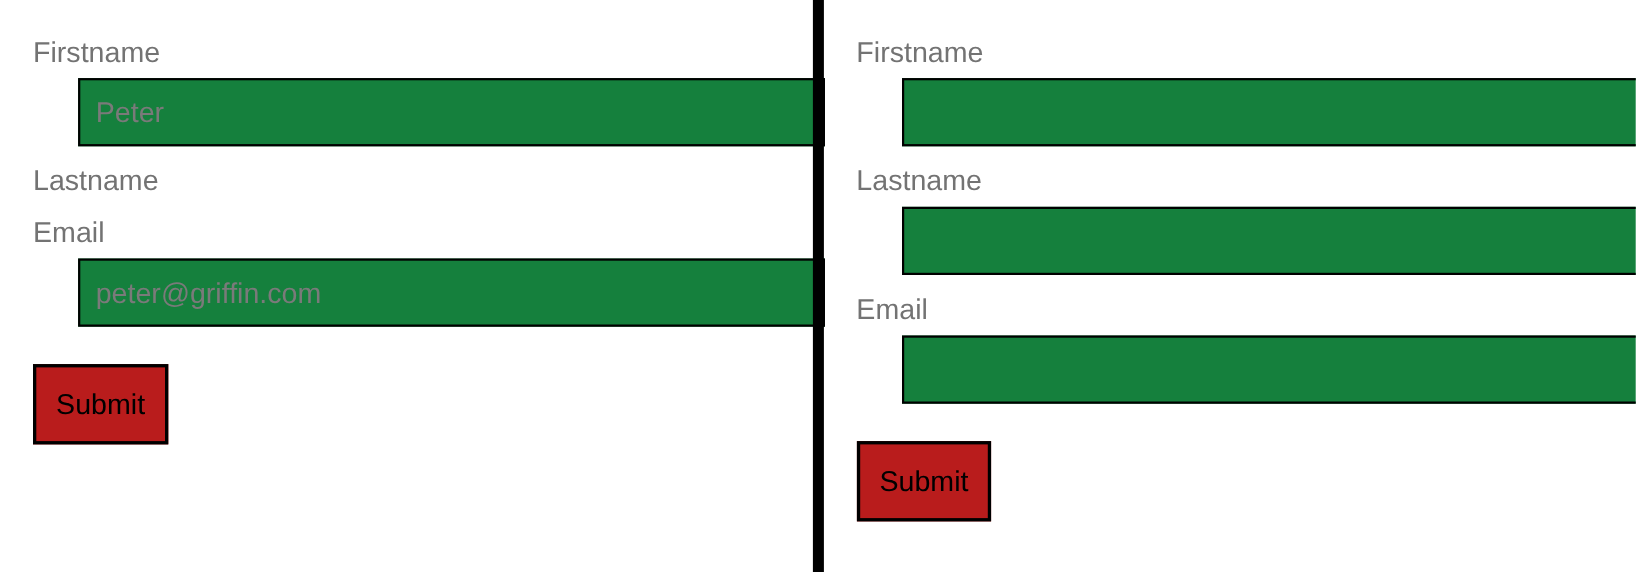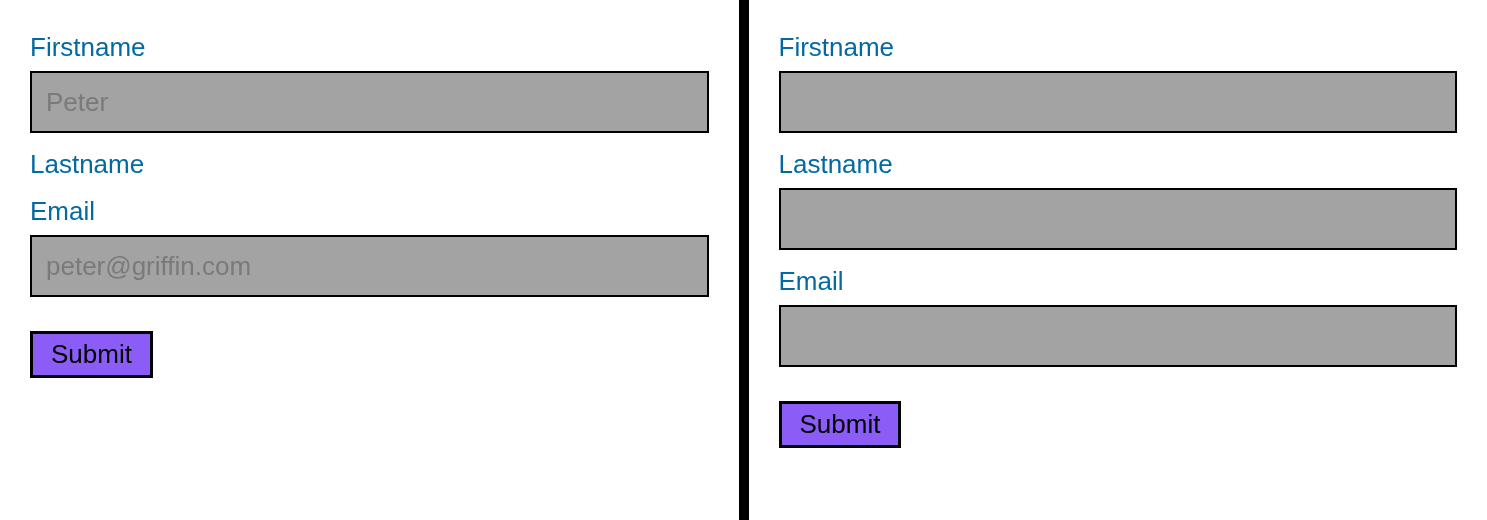--- a/index.html
+++ b/index.html
@@ -22,46 +22,47 @@
       width: 10px;
       background: #000;
       flex-shrink: 0;
     }
     .field {
       margin-bottom: 16px;
     }
     .label {
       display: block;
       font-size: 26px;
-      color: #0369a1;
+      color: #737373;
       margin-bottom: 8px;
       font-weight: 400;
     }
     .text-input {
       width: 100%;
       height: 62px;
       border: 2px solid #000;
       font-size: 26px;
       padding: 0 14px;
       font-family: inherit;
       color: #000;
       outline: none;
-      background: #a3a3a3;
+      background: #15803d;
+      margin-left: 41px;
     }
     .text-input::placeholder {
       color: #7a7a7a;
       opacity: 1;
     }
     .submit-btn {
       margin-top: 18px;
       border: 3px solid #000;
-      background: #8b5cf6;
+      background: #b91c1c;
       font-size: 26px;
       font-family: inherit;
-      padding: 5px 18px;
+      padding: 18px 18px;
       cursor: pointer;
       color: #000;
     }
   </style>
 </head>
 <body>
 
 <div class="panel">
   <div class="field">
     <label class="label">Firstname</label>

